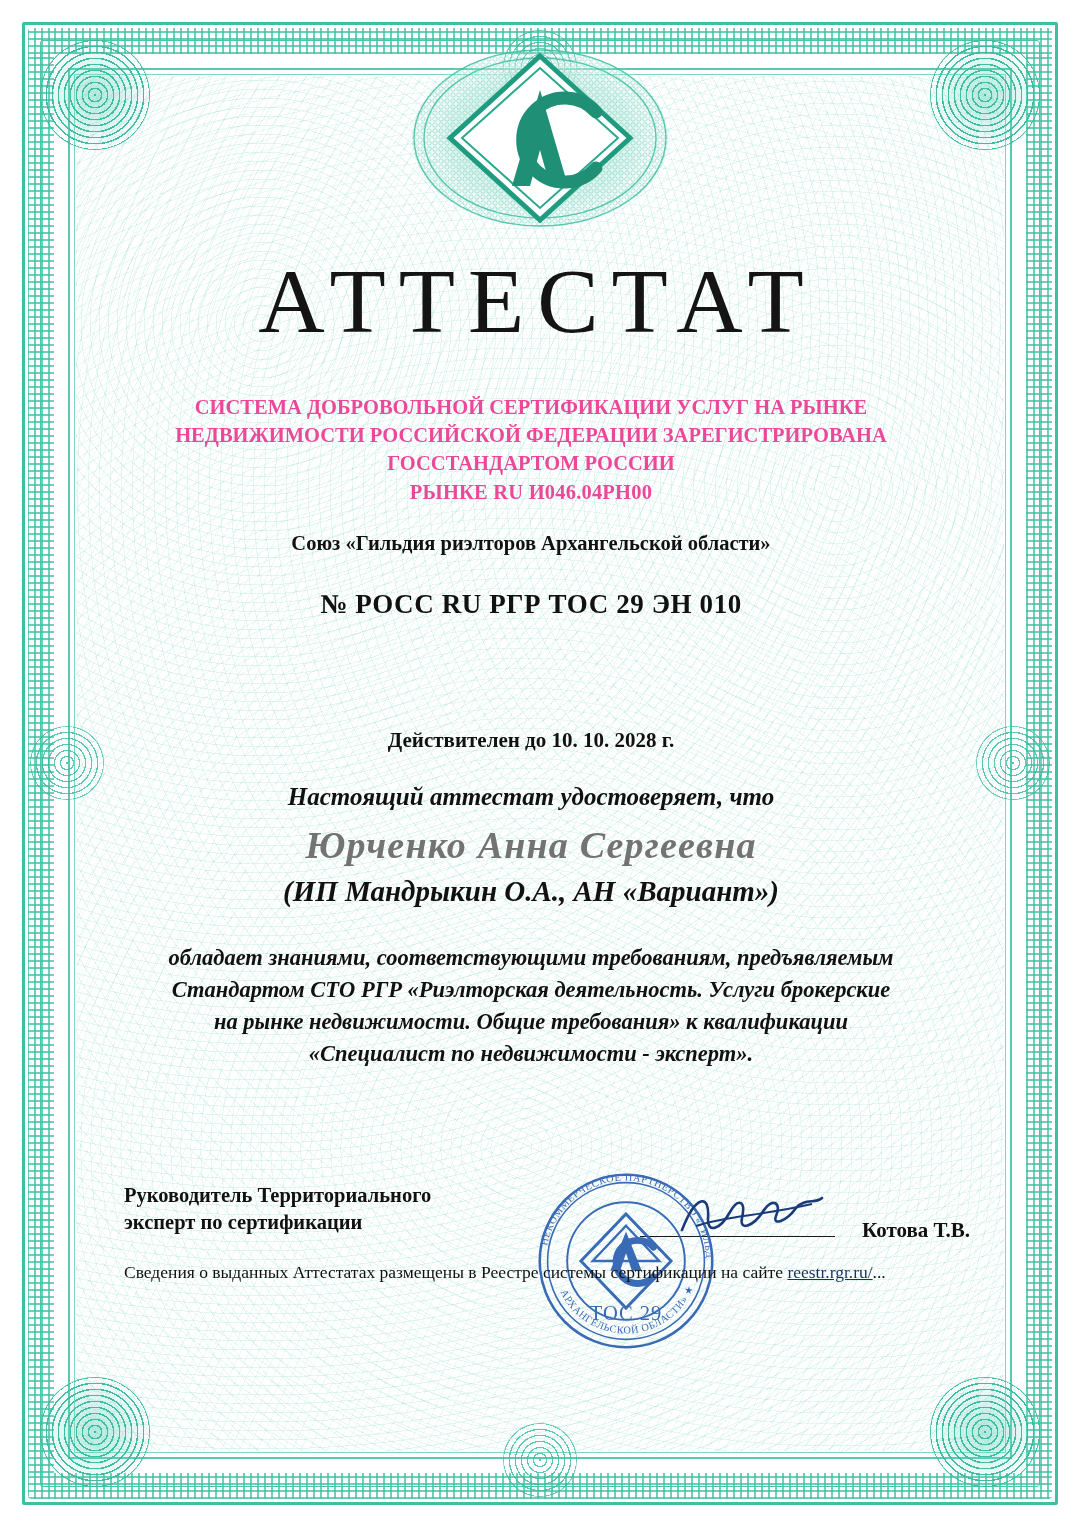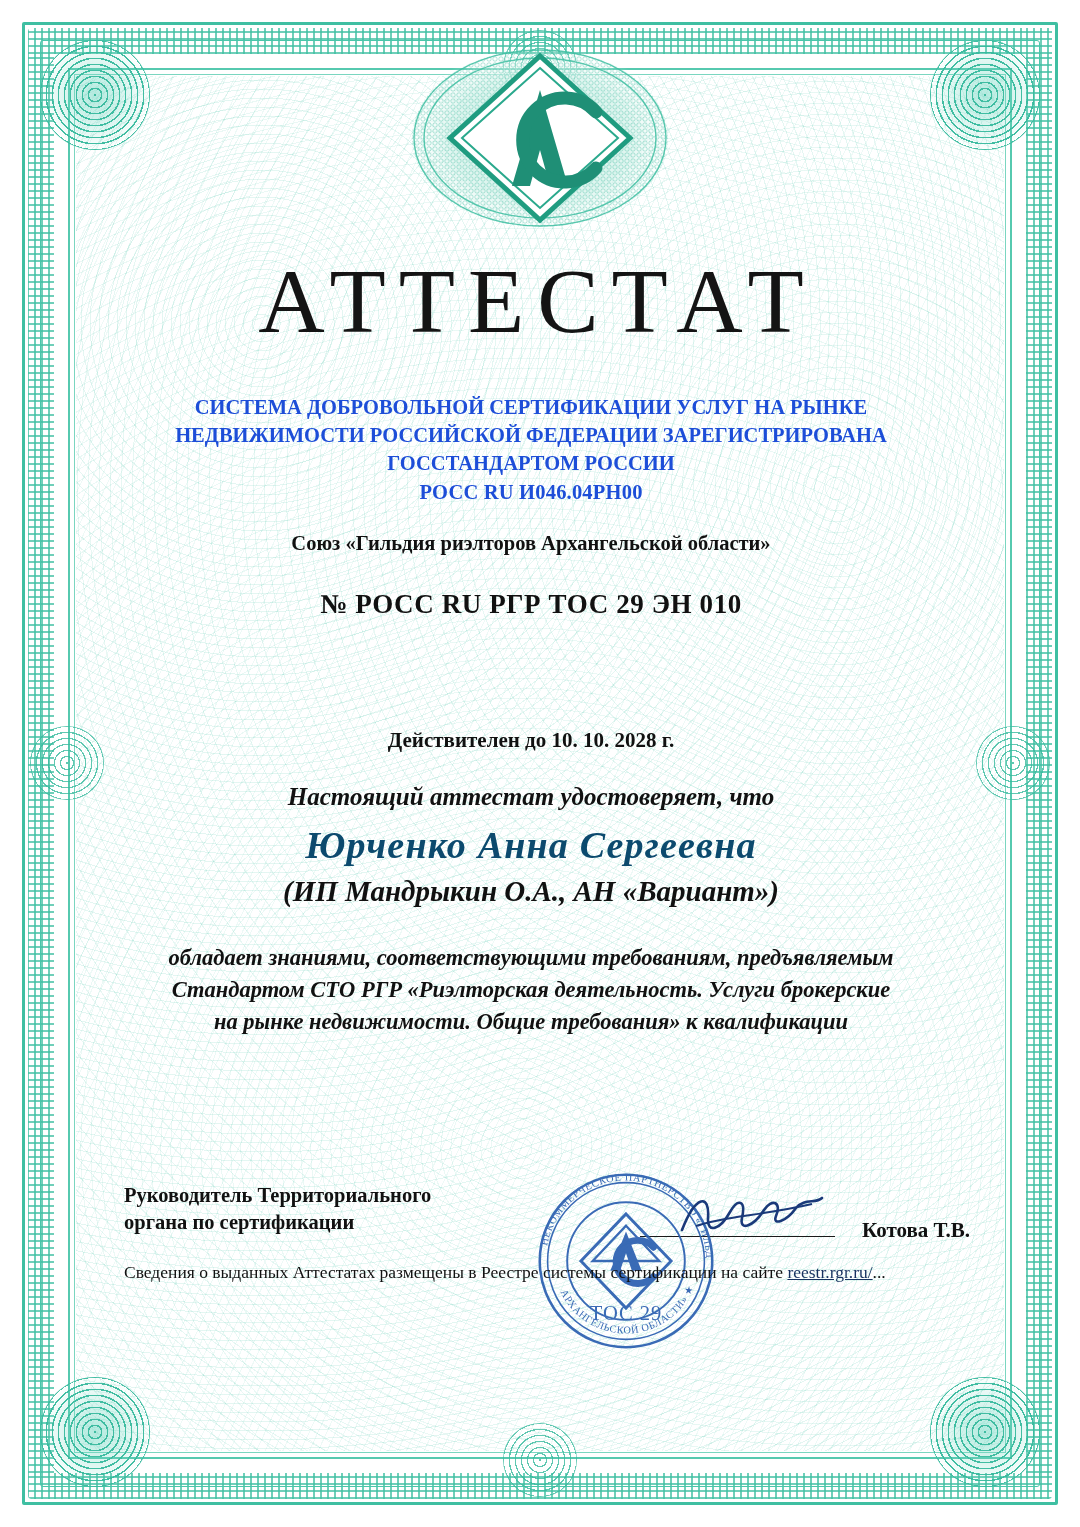--- a/index.html
+++ b/index.html
@@ -130,21 +130,21 @@
     line-height: 1.02;
     margin: 0 0 44px 0;
     text-indent: 13px;
   }
 
   .system-block {
     font-family: "Liberation Serif", serif;
     font-weight: bold;
     font-size: 20.5px;
     line-height: 1.38;
-    color: #1d4ed8;
+    color: #ec4899;
     margin: 0 auto 26px auto;
     width: 760px;
   }
   .system-block .line4 { letter-spacing: 0.2px; }
 
   .org-block {
     margin: 0 auto 34px auto;
     width: 830px;
   }
   .org-title {
@@ -181,21 +181,21 @@
     font-size: 25px;
     color: #111;
     margin: 30px 0 0 0;
   }
 
   .person {
     font-style: italic;
     font-weight: bold;
     font-size: 38px;
     letter-spacing: 1.2px;
-    color: #0c4a6e;
+    color: #737373;
     margin: 12px 0 0 0;
   }
   .person-org {
     font-style: italic;
     font-weight: bold;
     font-size: 29px;
     color: #111;
     margin: 8px 0 0 0;
   }
 
@@ -332,47 +332,48 @@
   </div>
 
   <div class="content">
 
     <h1 class="title">АТТЕСТАТ</h1>
 
     <div class="system-block">
       <div>СИСТЕМА ДОБРОВОЛЬНОЙ СЕРТИФИКАЦИИ УСЛУГ НА РЫНКЕ</div>
       <div>НЕДВИЖИМОСТИ РОССИЙСКОЙ ФЕДЕРАЦИИ ЗАРЕГИСТРИРОВАНА</div>
       <div>ГОССТАНДАРТОМ РОССИИ</div>
-      <div class="line4">РОСС RU И046.04РН00</div>
+      <div class="line4">РЫНКЕ RU И046.04РН00</div>
     </div>
 
     <div class="org-block">
       <div class="org-name">Союз «Гильдия риэлторов Архангельской области»</div>
     </div>
 
     <div class="reg-number">№ РОСС RU РГР ТОС 29 ЭН 010</div>
 
     <div class="valid">Действителен до  10. 10. 2028 г.</div>
 
     <div class="certifies">Настоящий аттестат удостоверяет, что</div>
 
     <div class="person">Юрченко Анна Сергеевна</div>
     <div class="person-org">(ИП Мандрыкин О.А., АН «Вариант»)</div>
 
     <div class="qualification">
       <div>обладает знаниями, соответствующими требованиям, предъявляемым</div>
       <div>Стандартом СТО РГР «Риэлторская деятельность. Услуги брокерские</div>
       <div>на рынке недвижимости. Общие требования» к квалификации</div>
+      <div>«Специалист по недвижимости - эксперт».</div>
     </div>
   </div>
 
   <div class="sign-row">
     <div class="sign-role">
       <div>Руководитель Территориального</div>
-      <div>органа по сертификации</div>
+      <div>эксперт по сертификации</div>
     </div>
     <div class="sign-name">Котова Т.В.</div>
   </div>
   <div class="sign-line"></div>
 
   <div class="stamp">
     <svg viewBox="0 0 200 200" width="196" height="196" aria-hidden="true">
       <defs>
         <path id="arcTop" d="M100,100 m-82,0 a82,82 0 1,1 164,0" fill="none"></path>
         <path id="arcBot" d="M100,100 m-74,0 a74,74 0 1,0 148,0" fill="none"></path>

